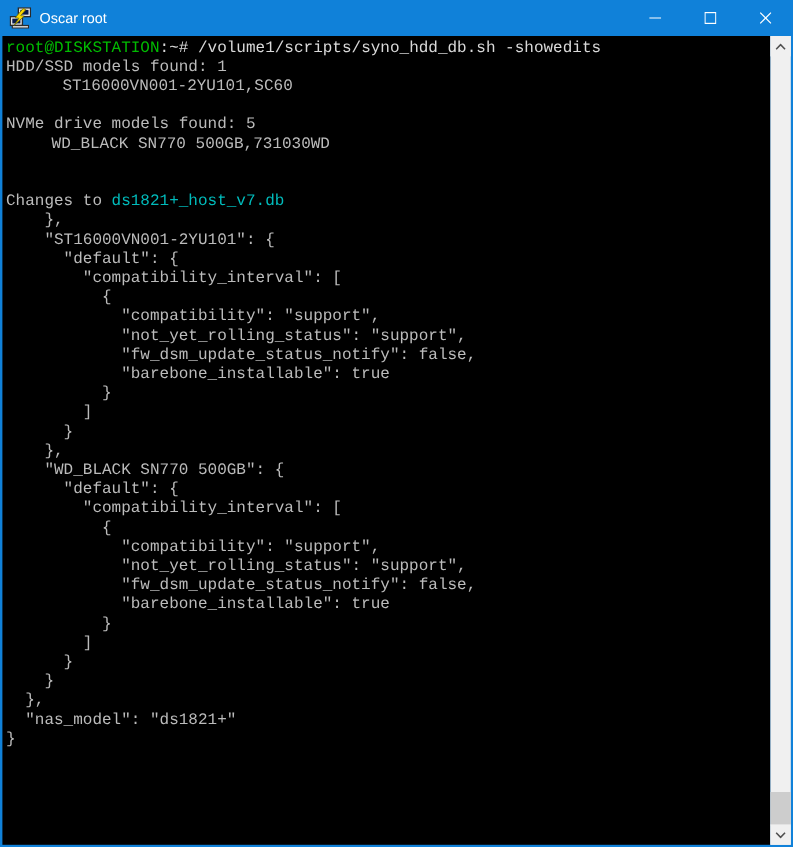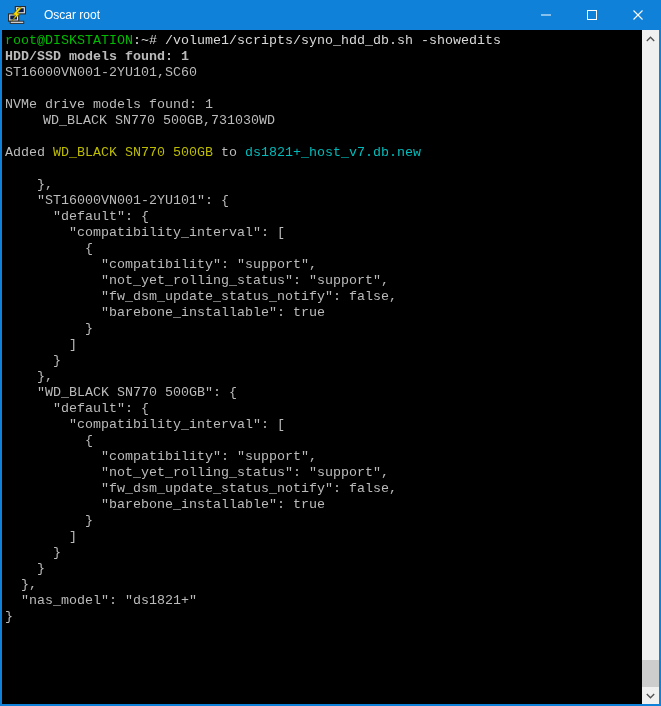--- a/index.html
+++ b/index.html
@@ -9,21 +9,21 @@
     background:#1081d9; overflow:hidden;
     font-family:"Liberation Sans", sans-serif;
   }
   
   .titlebar {
     position:absolute; top:0; left:0; width:661px; height:30px;
     background:#1081d9; display:flex; align-items:center;
   }
   .app-icon { margin-left:8px; width:18px; height:18px; display:flex; align-items:center; }
   .title {
-    margin-left:18px; color:#ffffff; font-size:12px; line-height:30px;
+    margin-left:7px; color:#ffffff; font-size:12px; line-height:30px;
     white-space:nowrap;
   }
   .controls { position:absolute; right:0; top:0; height:30px; display:flex; }
   .ctrl {
     width:46px; height:30px; display:flex; align-items:center; justify-content:center;
     cursor:default;
   }
   
   .client {
     position:absolute; top:30px; left:2px; right:2px; bottom:2px;
@@ -82,28 +82,28 @@
           <line x1="0.5" y1="0.5" x2="9.5" y2="9.5" stroke="#ffffff" stroke-width="1.1"></line>
           <line x1="9.5" y1="0.5" x2="0.5" y2="9.5" stroke="#ffffff" stroke-width="1.1"></line>
         </svg>
       </div>
     </div>
   </div>
 
   <div class="client">
     <div class="terminal" id="terminal">
         <div class="line"><span style="color: rgb(0, 187, 0);">root@DISKSTATION</span><span style="color: rgb(217, 217, 217);">:~# </span><span style="color: rgb(217, 217, 217);">/volume1/scripts/syno_hdd_db.sh -showedits</span></div>
-        <div class="line"><span style="color: rgb(187, 187, 187); font-weight: bold;">HDD/SSD models found: 1</span></div>
-        <div class="line"><span style="color: rgb(187, 187, 187);">ST16000VN001-2YU101,SC60</span></div>
+        <div class="line"><span style="color: rgb(187, 187, 187);">HDD/SSD models found: 1</span></div>
+        <div class="line"><span style="color: rgb(187, 187, 187); margin-left: 47px;">ST16000VN001-2YU101,SC60</span></div>
         <div class="line"></div>
-        <div class="line"><span style="color: rgb(187, 187, 187);">NVMe drive models found: 1</span></div>
+        <div class="line"><span style="color: rgb(187, 187, 187);">NVMe drive models found: 5</span></div>
         <div class="line"><span style="color: rgb(187, 187, 187); margin-left: 38px;">WD_BLACK SN770 500GB,731030WD</span></div>
         <div class="line"></div>
-        <div class="line"><span style="color: rgb(187, 187, 187);">Added </span><span style="color: rgb(187, 187, 0);">WD_BLACK SN770 500GB</span><span style="color: rgb(187, 187, 187);"> to </span><span style="color: rgb(0, 187, 187);">ds1821+_host_v7.db.new</span></div>
         <div class="line"></div>
+        <div class="line"><span style="color: rgb(187, 187, 187);">Changes to </span><span style="color: rgb(0, 187, 187);">ds1821+_host_v7.db</span></div>
         <div class="line"><span style="color: rgb(187, 187, 187);">    },</span></div>
         <div class="line"><span style="color: rgb(187, 187, 187);">    "ST16000VN001-2YU101": {</span></div>
         <div class="line"><span style="color: rgb(187, 187, 187);">      "default": {</span></div>
         <div class="line"><span style="color: rgb(187, 187, 187);">        "compatibility_interval": [</span></div>
         <div class="line"><span style="color: rgb(187, 187, 187);">          {</span></div>
         <div class="line"><span style="color: rgb(187, 187, 187);">            "compatibility": "support",</span></div>
         <div class="line"><span style="color: rgb(187, 187, 187);">            "not_yet_rolling_status": "support",</span></div>
         <div class="line"><span style="color: rgb(187, 187, 187);">            "fw_dsm_update_status_notify": false,</span></div>
         <div class="line"><span style="color: rgb(187, 187, 187);">            "barebone_installable": true</span></div>
         <div class="line"><span style="color: rgb(187, 187, 187);">          }</span></div>

